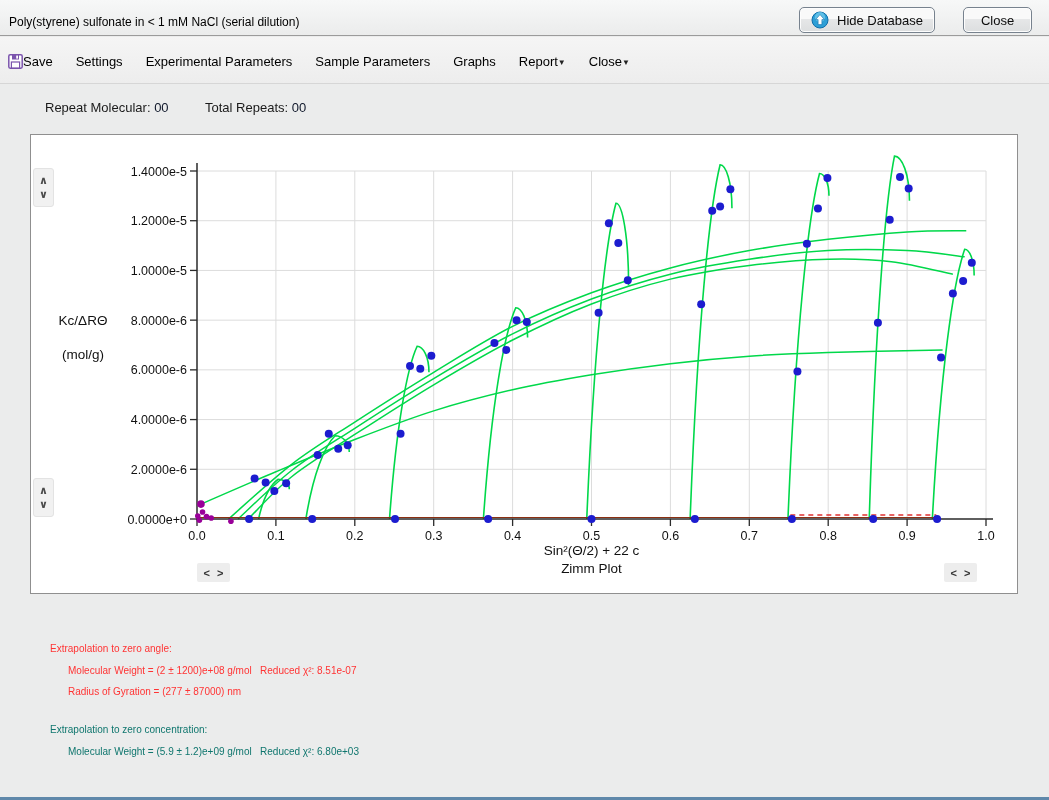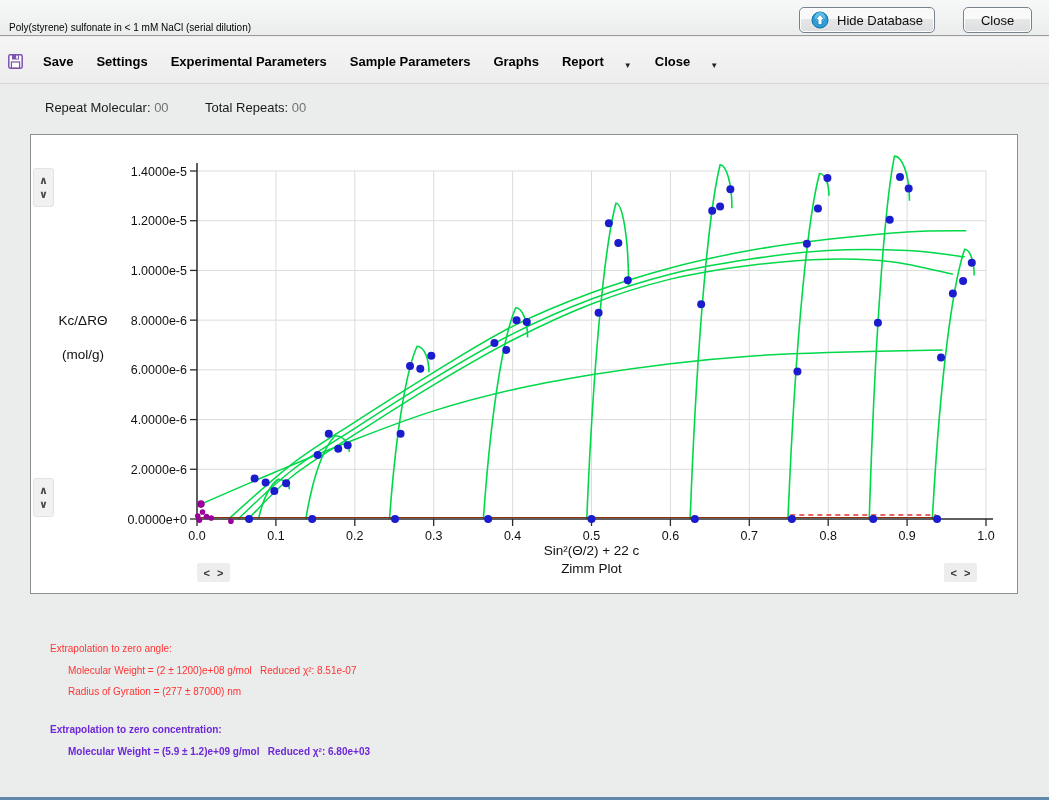--- a/index.html
+++ b/index.html
@@ -2,37 +2,37 @@
 <html><head>
 <meta charset="utf-8">
 <style>
   * { margin:0; padding:0; box-sizing:border-box; }
   html,body { width:1049px; height:800px; overflow:hidden; }
   body { font-family:"Liberation Sans","DejaVu Sans",sans-serif; background:#ebecec; position:relative; color:#1a1a1a; }
 
   
   .titlebar { position:absolute; left:0; top:0; width:1049px; height:36px;
     background:linear-gradient(#f7f8f8,#ebecec); border-bottom:1px solid #9b9b9b; }
-  .title-text { position:absolute; left:9px; top:22px; font-size:10px; color:#000; }
+  .title-text { position:absolute; left:9px; top:15px; font-size:12px; color:#000; }
   .btn { position:absolute; top:7px; height:26px; display:flex; align-items:center; justify-content:center;
     gap:8px; border:1px solid #77828e; border-radius:5px; font-size:13px; color:#0c0c0c;
     background:linear-gradient(#f9f9f9 45%,#e6e7e8 46%,#dcdedf); box-shadow:inset 0 0 0 1px #fdfdfd; cursor:default; }
   .btn-hide { right:114px; width:136px; }
   .btn-close { right:17px; width:69px; }
 
   
   .menubar { position:absolute; left:0; top:37px; width:1049px; height:47px;
     background:linear-gradient(#f5f5f5,#ededed); border-bottom:1px solid #d6d6d6; }
   .menurow { position:absolute; left:8px; top:13px; height:22px; display:flex; align-items:center; gap:23px; }
-  .menu-item { display:flex; align-items:flex-end; gap:20px; font-size:13px; color:#000; cursor:default;font-weight:bold; }
+  .menu-item { display:flex; align-items:center; gap:0; font-size:13px; color:#000; cursor:default; }
   .caret { font-size:8px; color:#222; transform:translateY(1px); }
 
   
   .statusrow { position:absolute; left:45px; top:100px; font-size:13px; }
-  .statusrow span.red { color:#737373; }
+  .statusrow span.red { color:#0f172a; }
   .status-total { position:absolute; left:160px; top:0; white-space:nowrap; }
 
   
   .chart-panel { position:absolute; left:30px; top:134px; width:988px; height:460px;
     background:#ffffff; border:1px solid #8f8f8f; }
   .spinner { position:absolute; width:21px; height:39px; background:#f1f1f1; border:1px solid #e3e3e3;
     border-radius:3px; display:flex; flex-direction:column; align-items:center; justify-content:center;
     font-size:11px; font-weight:bold; color:#4a4a4a; line-height:1.25; cursor:default; }
   .spinner-top { left:2px; top:33px; }
   .spinner-bottom { left:2px; top:343px; }
@@ -276,18 +276,18 @@
     <span>&lt;</span>
     <span>&gt;</span>
   </div>
 </div>
 
 <div class="results block-red" style="color: rgb(255, 52, 52);">
   <div class="res-line res-heading">Extrapolation to zero angle:</div>
   <div class="res-line res-indent">Molecular Weight = (2 ± 1200)e+08 g/mol   Reduced χ²: 8.51e-07</div>
   <div class="res-line res-indent">Radius of Gyration = (277 ± 87000) nm</div>
 </div>
-<div class="results block-purple" style="color: #6d28d9; font-weight: bold;">
+<div class="results block-purple" style="color: #0f766e;">
   <div class="res-line res-heading">Extrapolation to zero concentration:</div>
   <div class="res-line res-indent">Molecular Weight = (5.9 ± 1.2)e+09 g/mol   Reduced χ²: 6.80e+03</div>
 </div>
 
 <div class="bottom-edge"></div>
 
 </body></html>

